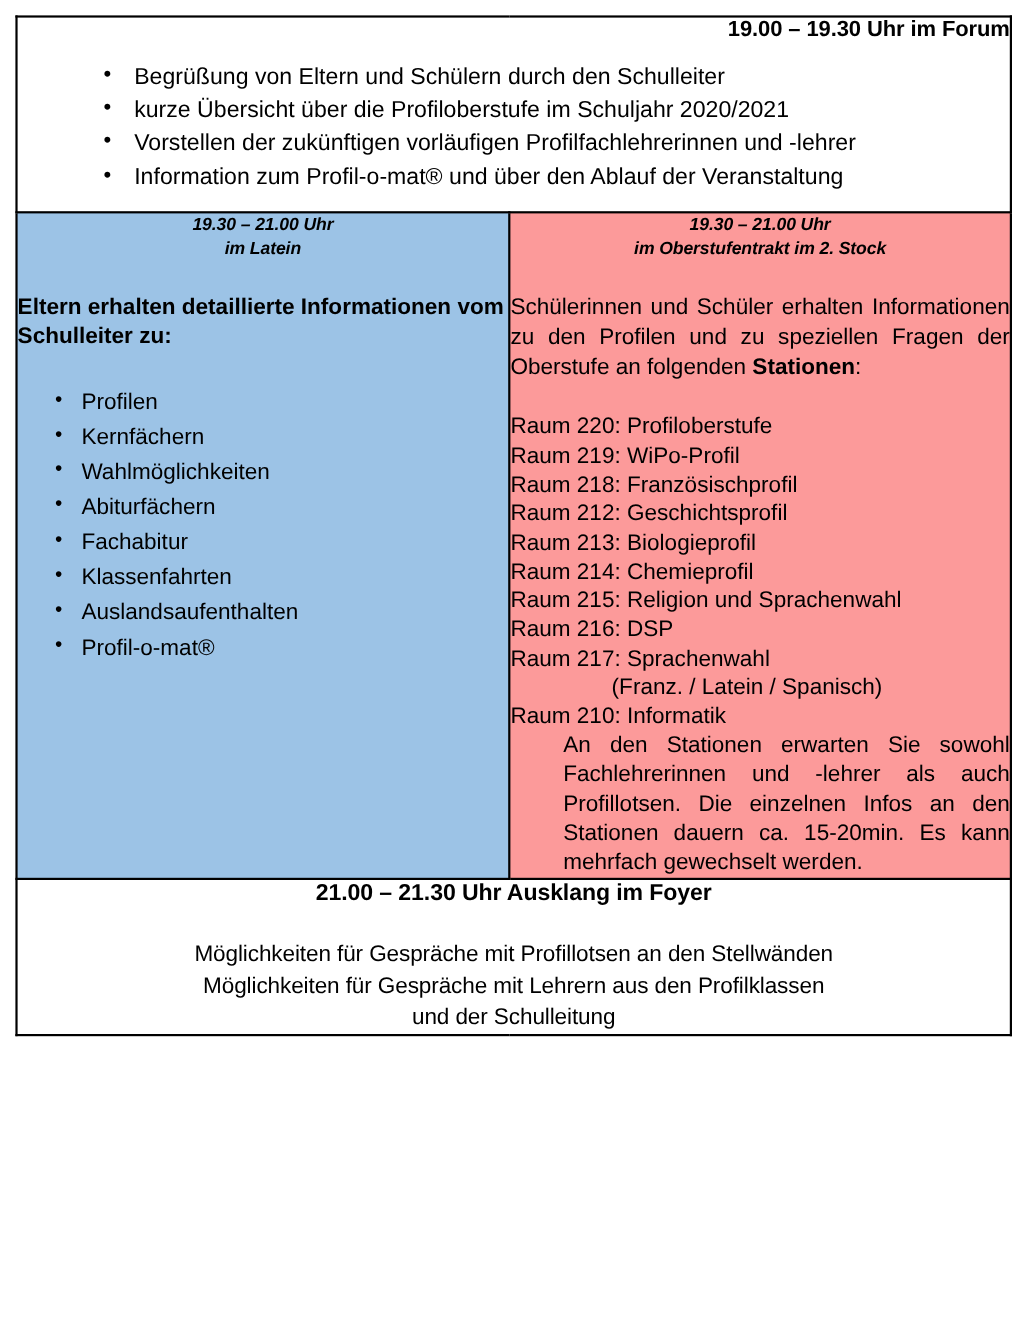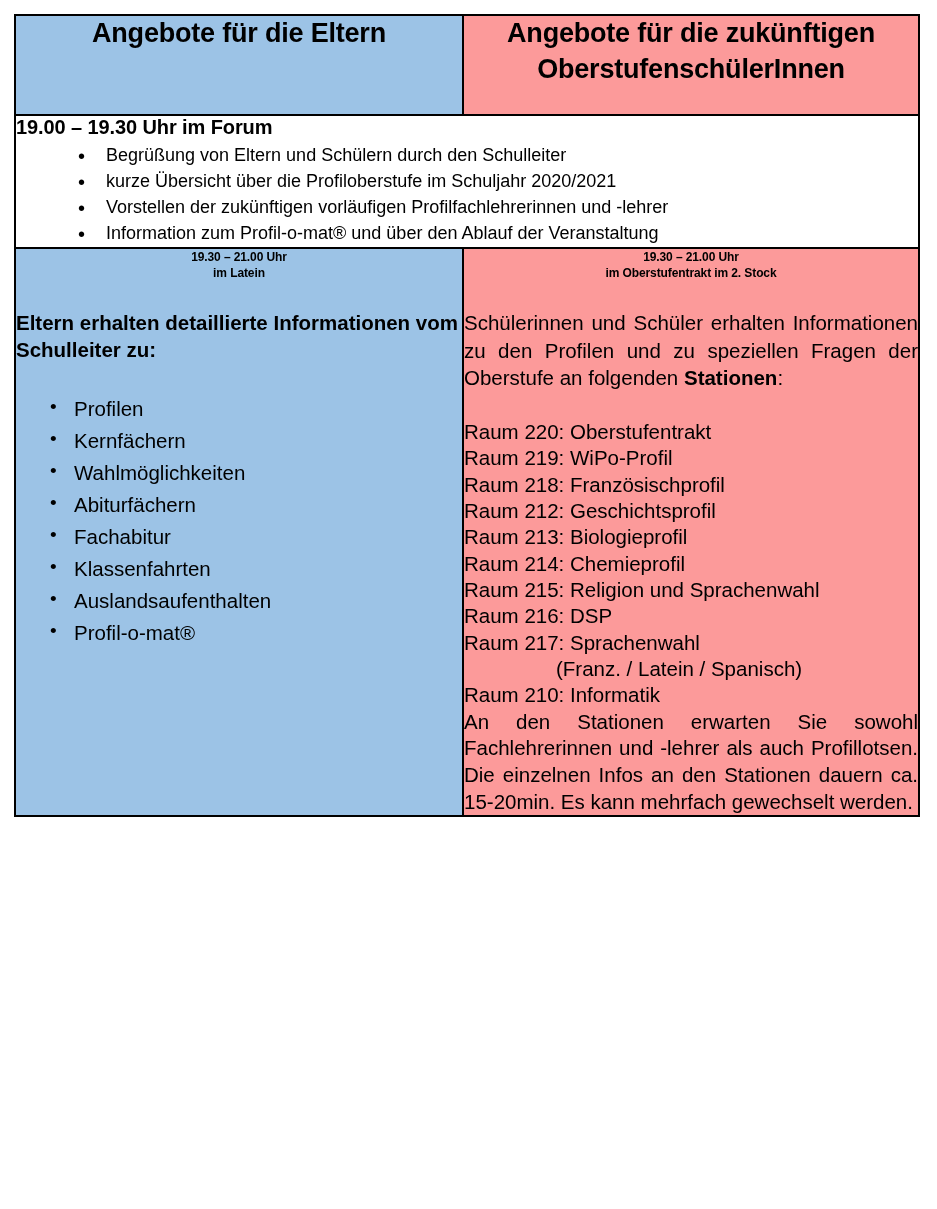--- a/index.html
+++ b/index.html
@@ -56,32 +56,32 @@
 
   .cell-blue { background: #9CC3E6; }
   .cell-red  { background: #FC9A9A; }
   .cell-white { background: #ffffff; }
 
   
   .plenum {
     padding: 16px 10px 20px 10px;
   }
   .plenum-title {
-    text-align: left;
+    text-align: right;
     font-weight: bold;
     font-size: 20px;
     font-stretch: condensed;
     letter-spacing: -0.1px;
     margin: 0 0 4px 0;
   }
   .plenum-list {
-    margin: 0;
+    margin: 16px;
     padding: 0;
     list-style: none;
-    font-size: 18px;
+    font-size: 21px;
     line-height: 1.44;
   }
   .plenum-list li {
     position: relative;
     padding-left: 90px;
   }
   .plenum-list li::before {
     content: "\2022";
     position: absolute;
     left: 62px;
@@ -89,25 +89,26 @@
     font-size: 20px;
   }
 
   
   .body-cell {
     padding: 20px 20px 14px 20px;
   }
   .body-title {
     text-align: center;
     font-weight: bold;
-    font-size: 12px;
+    font-size: 16px;
     font-stretch: condensed;
     letter-spacing: -0.1px;
     line-height: 1.36;
     margin: 0;
+    font-style: italic;
   }
   .body-title .line2 { display: block; }
 
   .intro {
     font-size: 20.5px;
     line-height: 1.32;
     margin: 28px 0 0 0;
     font-weight: bold;
   }
   .intro-just {
@@ -144,20 +145,21 @@
   }
   .rooms .room-line { white-space: nowrap; }
   .rooms .room-label { font-weight: normal; }
   .rooms .room-indent { padding-left: 92px; display: block; }
 
   .closing-para {
     font-size: 20.5px;
     line-height: 1.30;
     margin: 0;
     text-align: justify;
+    padding-left: 48px;
   }
 
   
   .footer-cell {
     padding: 22px 10px 26px 10px;
     text-align: center;
   }
   .footer-title {
     font-weight: bold;
     font-size: 21px;
@@ -177,30 +179,20 @@
 <body>
 
 <div class="page">
   <table class="schedule-table">
     <colgroup>
       <col class="col-left">
       <col class="col-right">
     </colgroup>
     <tbody>
 
-      <tr>
-        <td class="hdr hdr-blue">
-          <span>Angebote für die Eltern</span>
-        </td>
-        <td class="hdr hdr-red">
-          <span>Angebote für die zukünftigen</span>
-          <br>
-          <span>OberstufenschülerInnen</span>
-        </td>
-      </tr>
 
       <tr>
         <td class="cell-white plenum" colspan="2">
           <p class="plenum-title">19.00 – 19.30 Uhr im Forum</p>
           <ul class="plenum-list">
             <li>Begrüßung von Eltern und Schülern durch den Schulleiter</li>
             <li>kurze Übersicht über die Profiloberstufe im Schuljahr 2020/2021</li>
             <li>Vorstellen der zukünftigen vorläufigen Profilfachlehrerinnen und -lehrer</li>
             <li>Information zum Profil-o-mat® und über den Ablauf der Veranstaltung</li>
           </ul>
@@ -229,34 +221,44 @@
 
         <td class="cell-red body-cell">
           <p class="body-title">
             <span>19.30 – 21.00 Uhr</span>
             <span class="line2">im Oberstufentrakt im 2. Stock</span>
           </p>
 
           <p class="intro-just"><span>Schülerinnen und Schüler erhalten Informationen zu den Profilen und zu speziellen Fragen der Oberstufe an folgenden </span><span class="strong">Stationen</span><span>:</span></p>
 
           <div class="rooms">
-            <div class="room-line"><span class="room-label">Raum 220:</span> <span>Oberstufentrakt</span></div>
+            <div class="room-line"><span class="room-label">Raum 220:</span> <span>Profiloberstufe</span></div>
             <div class="room-line"><span class="room-label">Raum 219:</span> <span>WiPo-Profil</span></div>
             <div class="room-line"><span class="room-label">Raum 218:</span> <span>Französischprofil</span></div>
             <div class="room-line"><span class="room-label">Raum 212:</span> <span>Geschichtsprofil</span></div>
             <div class="room-line"><span class="room-label">Raum 213:</span> <span>Biologieprofil</span></div>
             <div class="room-line"><span class="room-label">Raum 214:</span> <span>Chemieprofil</span></div>
             <div class="room-line"><span class="room-label">Raum 215:</span> <span>Religion und Sprachenwahl</span></div>
             <div class="room-line"><span class="room-label">Raum 216</span><span>: DSP</span></div>
             <div class="room-line"><span class="room-label">Raum 217</span><span>: Sprachenwahl</span></div>
             <div class="room-line">
                 <span class="room-indent">(Franz. / Latein / Spanisch)</span>
               </div>
             <div class="room-line"><span class="room-label">Raum 210:</span> <span>Informatik</span></div>
           </div>
 
           <p class="closing-para">An den Stationen erwarten Sie sowohl Fachlehrerinnen und -lehrer als auch Profillotsen. Die einzelnen Infos an den Stationen dauern ca. 15-20min. Es kann mehrfach gewechselt werden.</p>
         </td>
       </tr>
 
+      <tr>
+        <td class="cell-white footer-cell" colspan="2">
+          <p class="footer-title">21.00 – 21.30 Uhr Ausklang im Foyer</p>
+          <div class="footer-lines">
+            <div>Möglichkeiten für Gespräche mit Profillotsen an den Stellwänden</div>
+            <div>Möglichkeiten für Gespräche mit Lehrern aus den Profilklassen</div>
+            <div>und der Schulleitung</div>
+          </div>
+        </td>
+      </tr>
     </tbody>
   </table>
 </div>
 
 </body></html>

